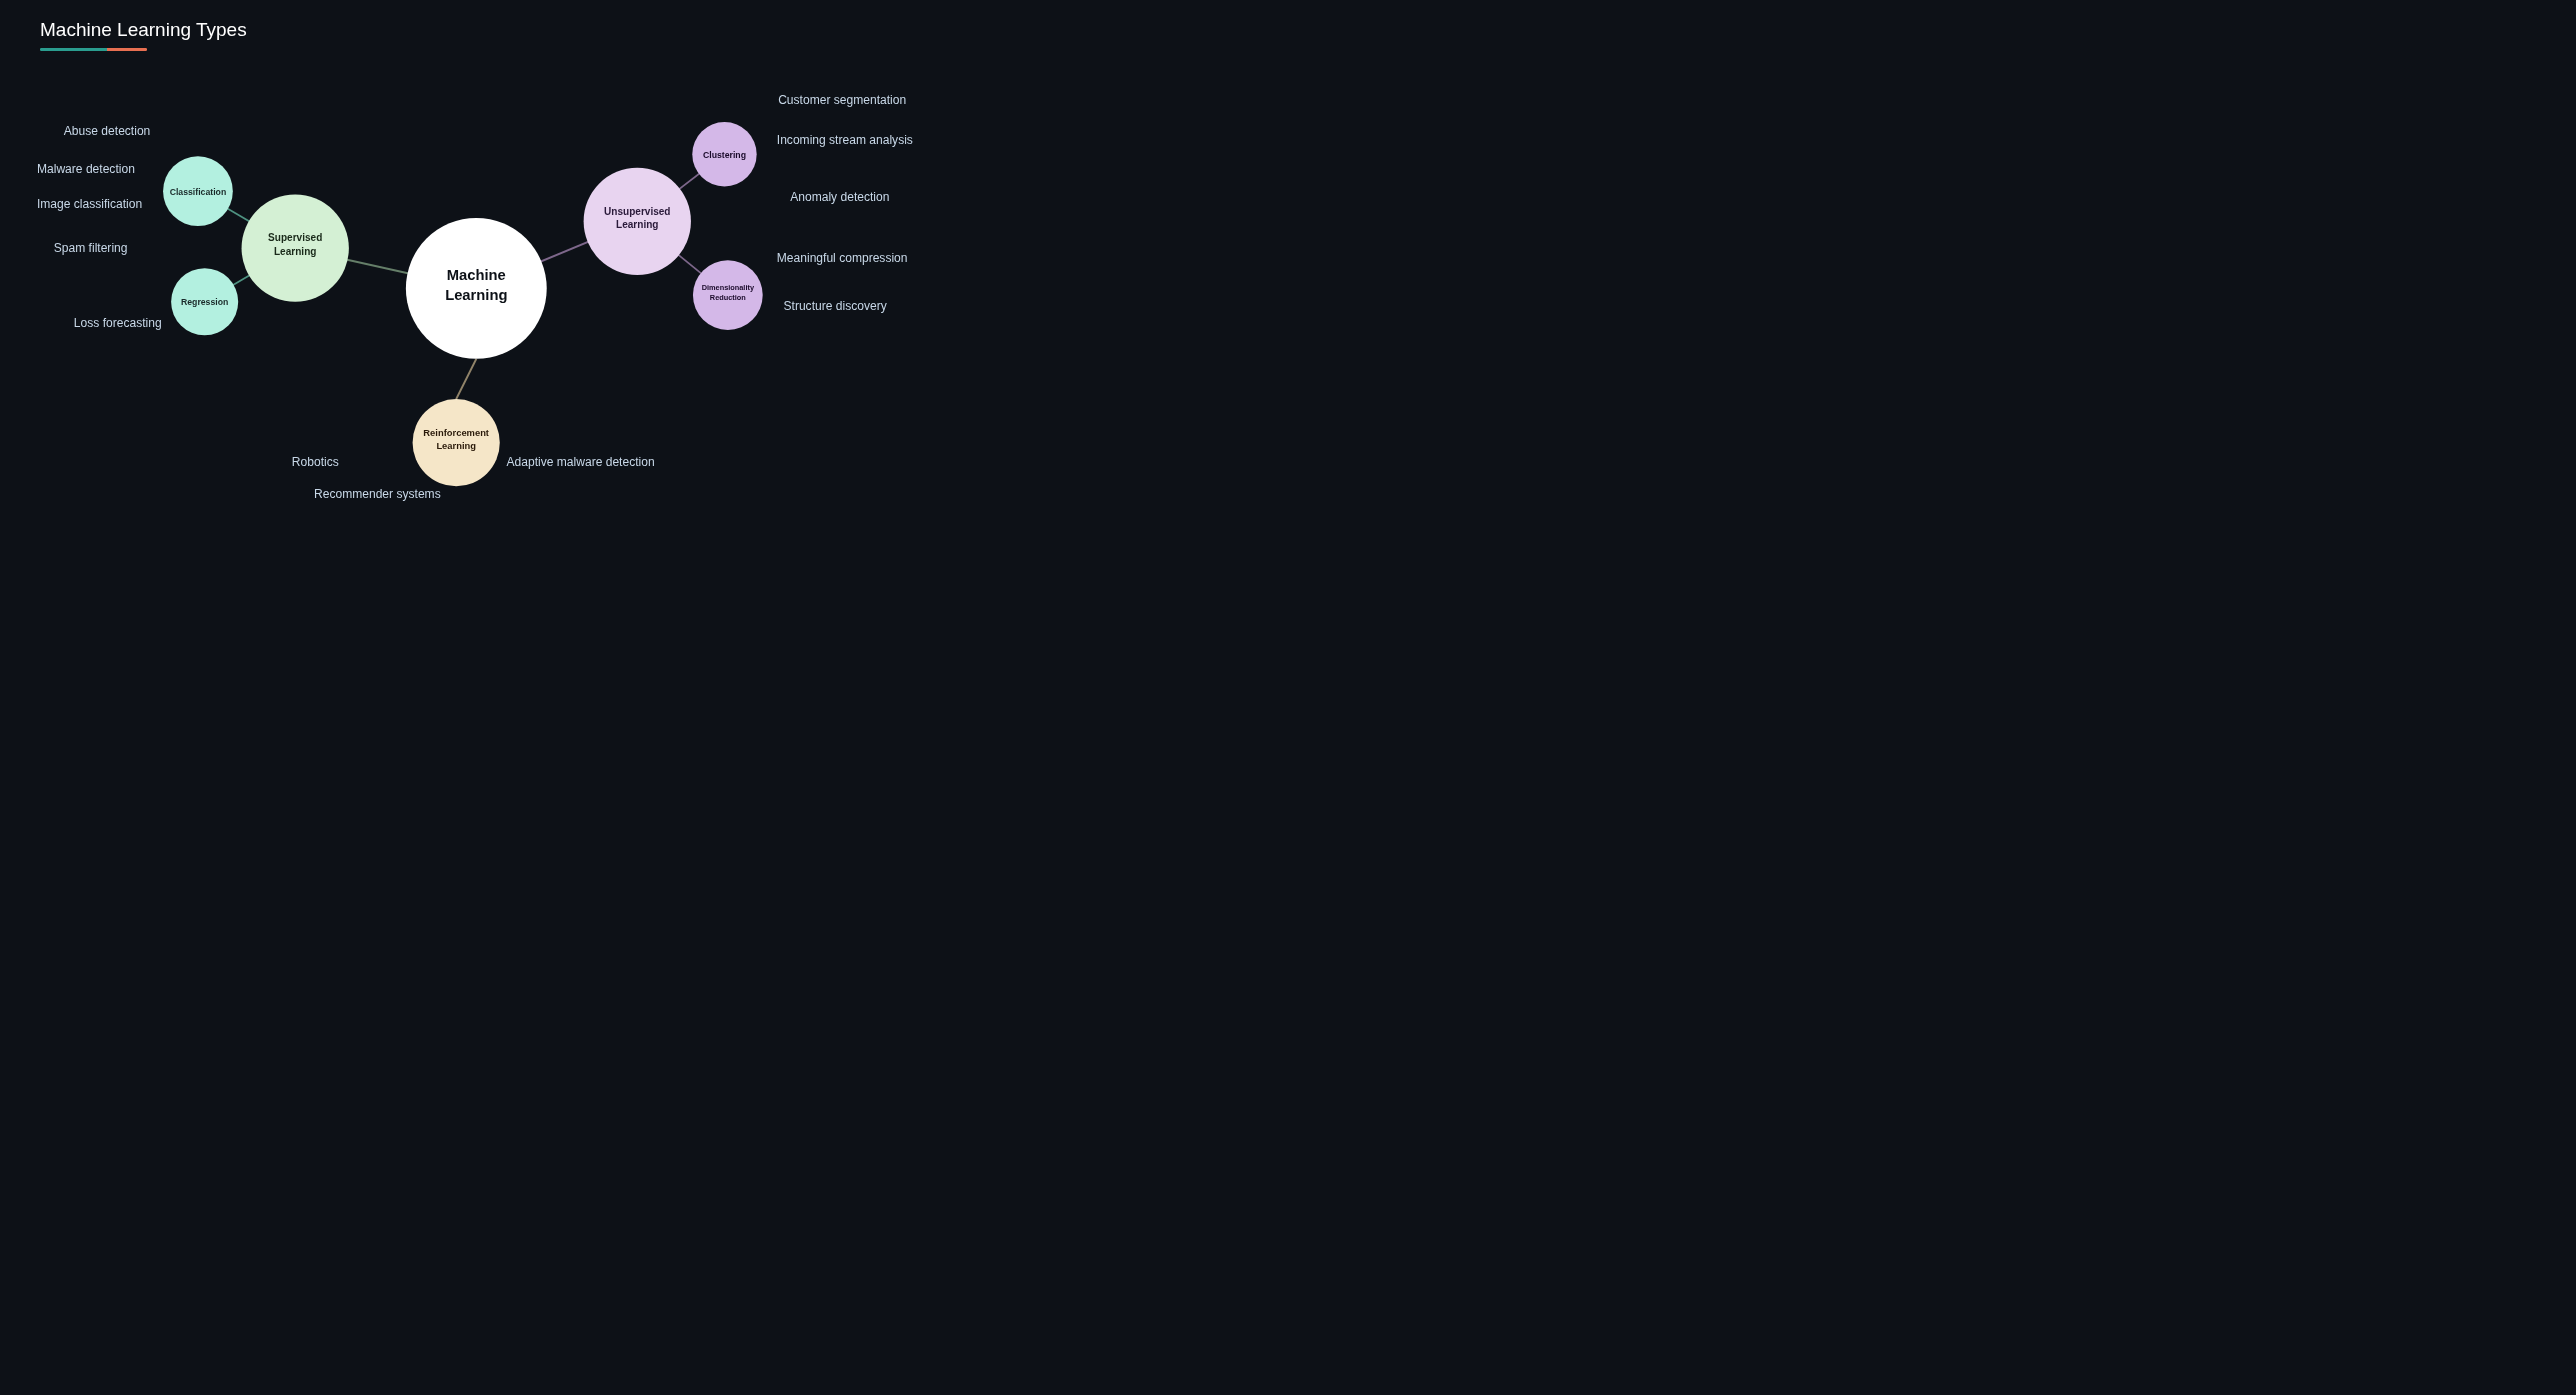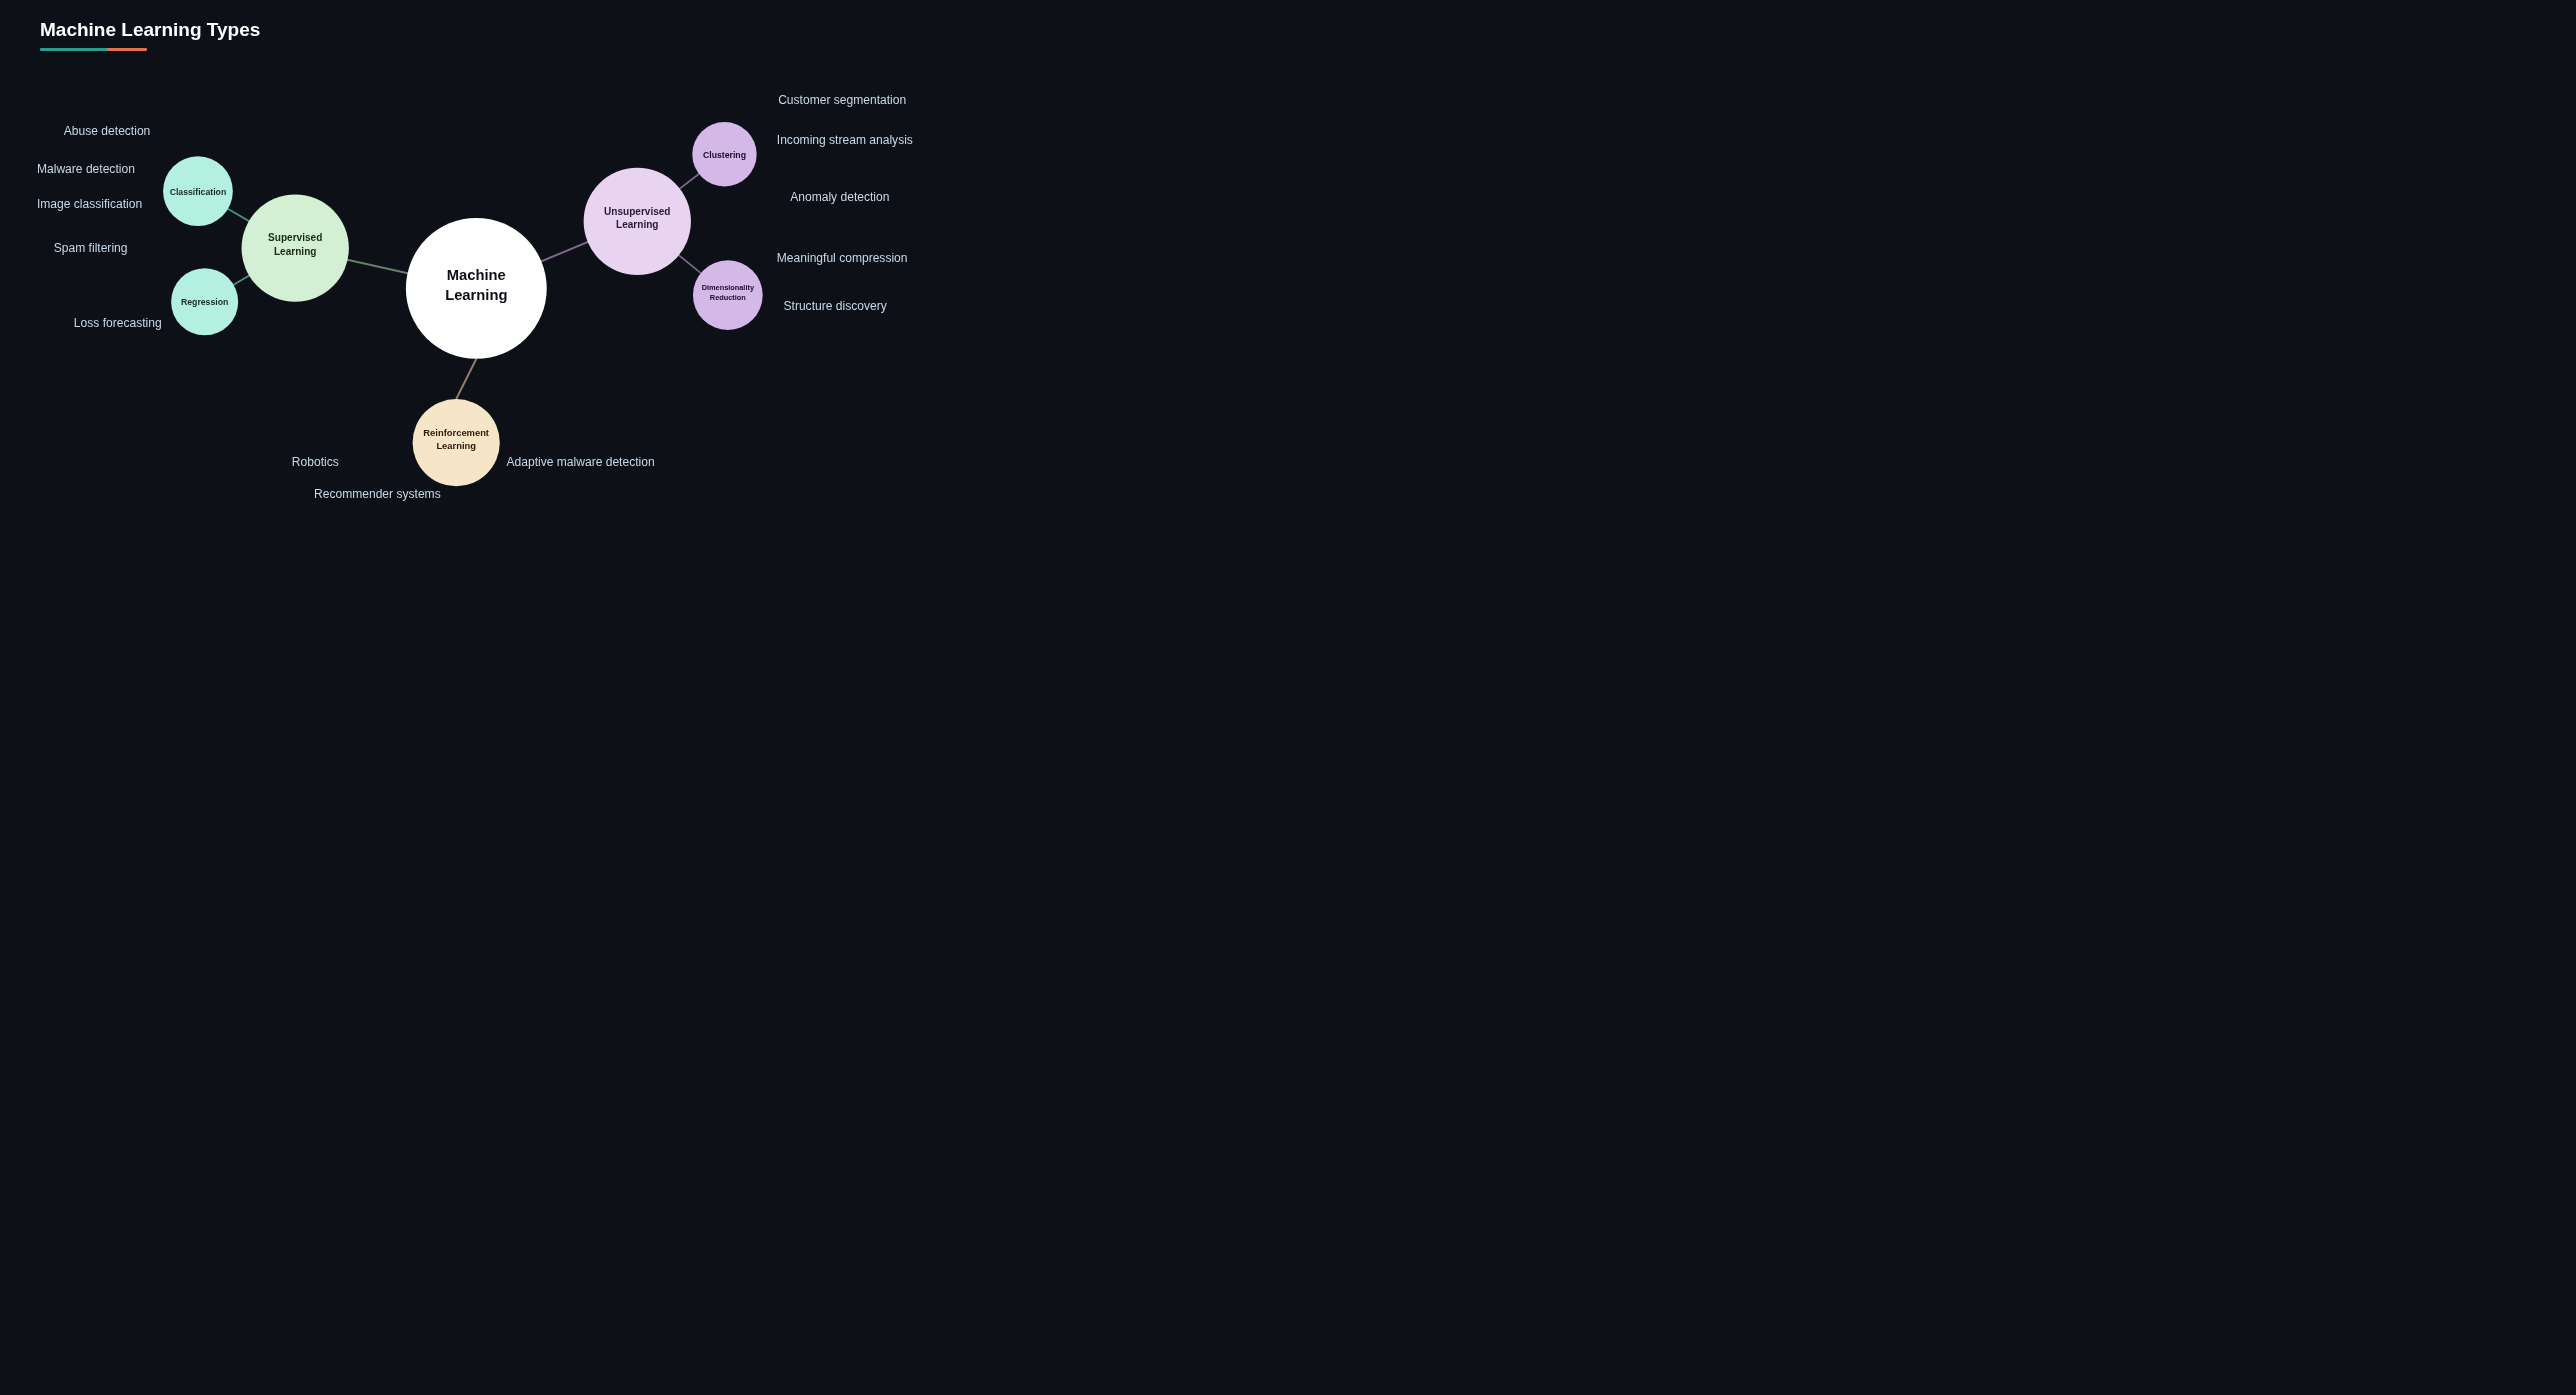--- a/index.html
+++ b/index.html
@@ -12,21 +12,21 @@
       overflow: hidden;
       position: relative;
     }
 
     .title {
       position: absolute;
       top: 19px;
       left: 40px;
       color: #ffffff;
       font-size: 19px;
-      font-weight: 700;
+      font-weight: 400;
     }
 
     .title-underline {
       position: absolute;
       top: 48px;
       left: 40px;
       width: 107px;
       height: 3.4px;
       display: flex;
       gap: 0;

